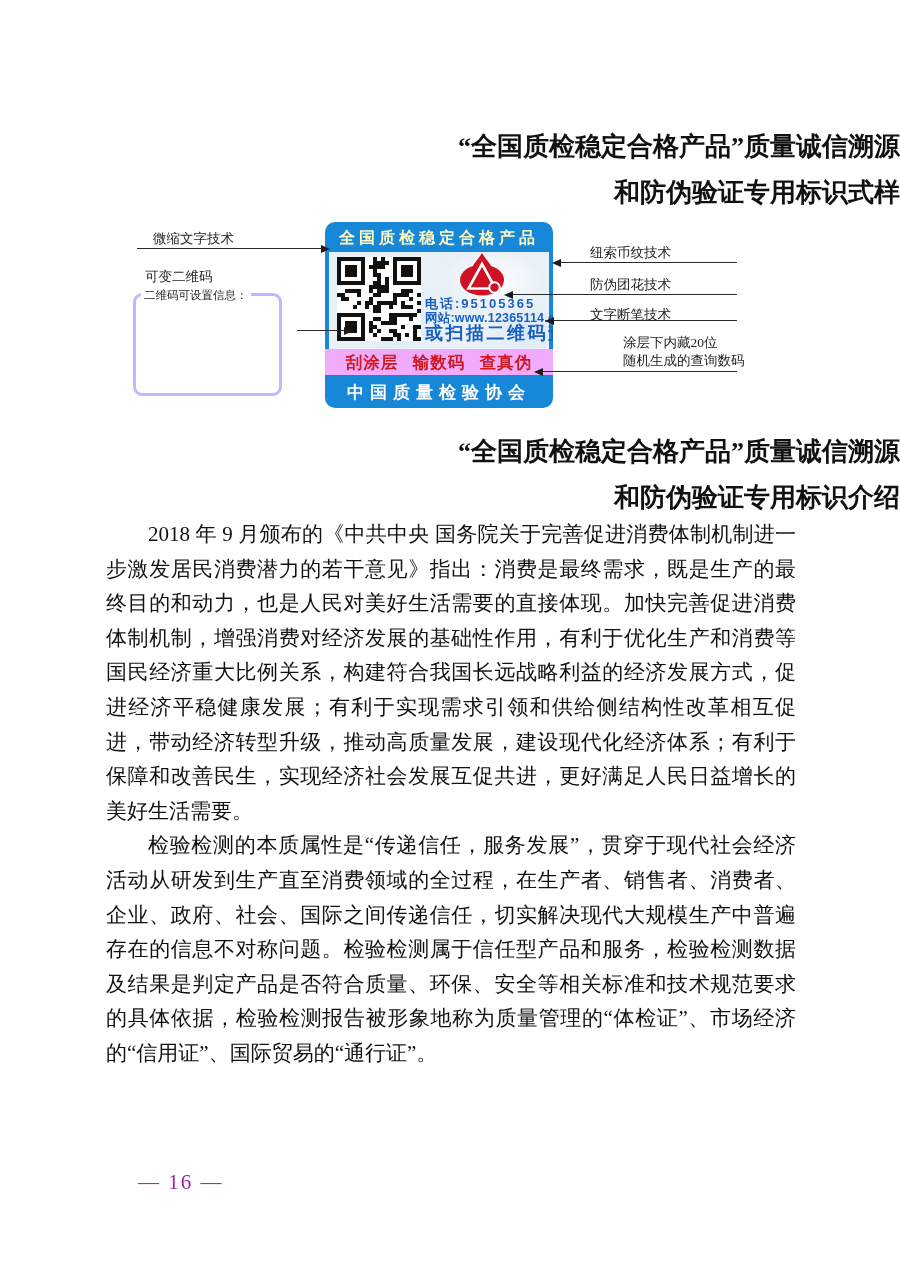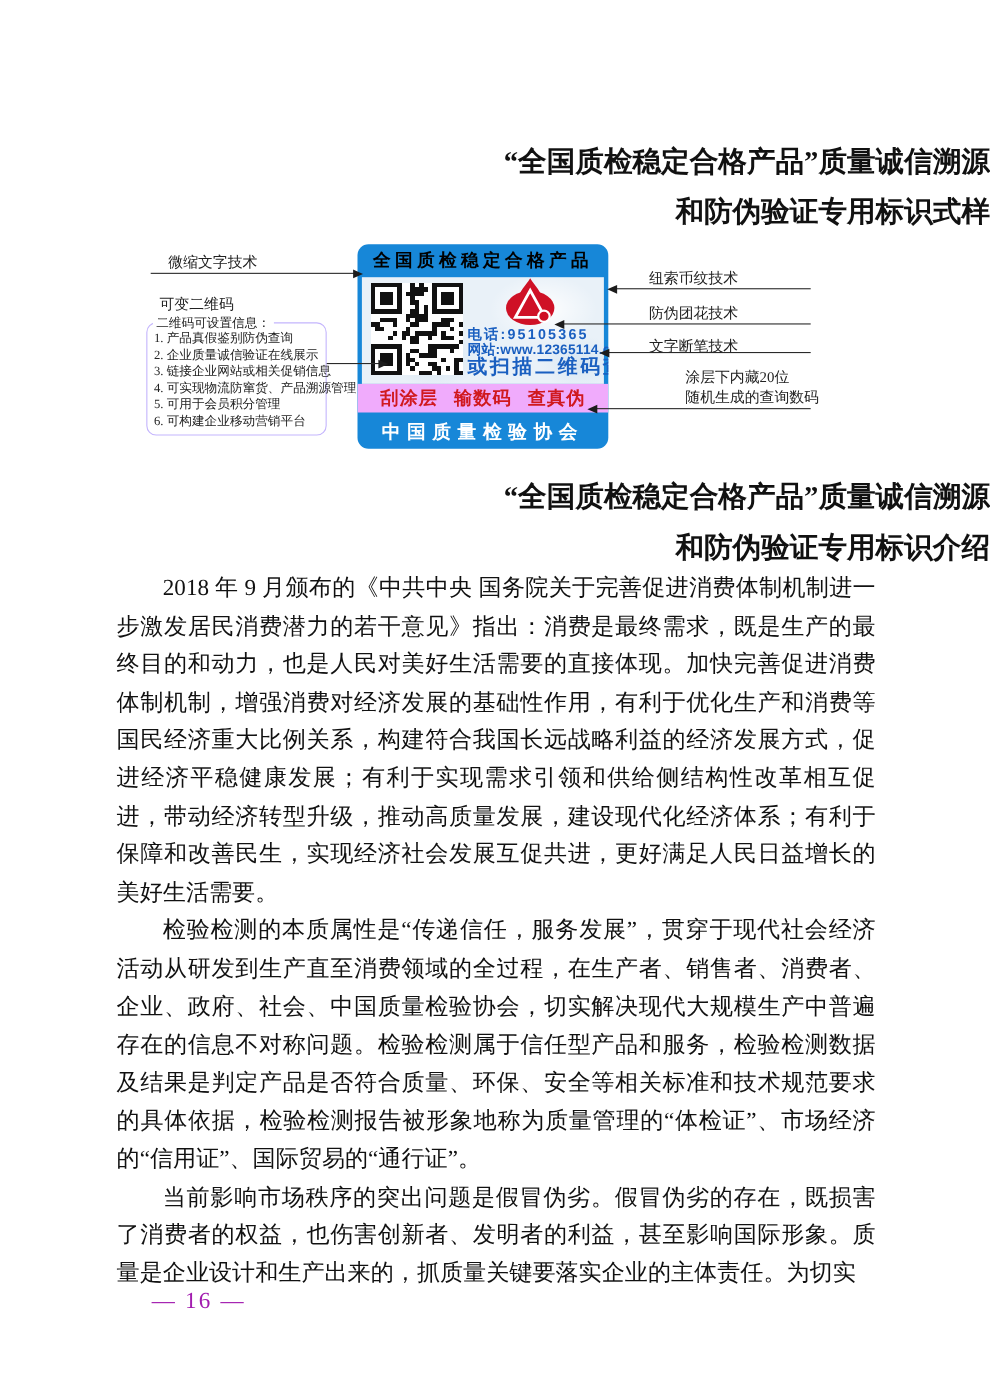--- a/index.html
+++ b/index.html
@@ -14,33 +14,33 @@
   .t1 { top:124px; } .t2 { top:429px; }
   
   .figure { position:absolute; left:0; top:222px; width:900px; height:195px; }
   .ann-text { position:absolute; font-size:13.5px; color:#222; white-space:nowrap;
     font-family:"Liberation Serif","DejaVu Serif",serif; }
   .ann-line { position:absolute; height:1px; background:#2a2a2a; z-index:6; }
   .arr-r { position:absolute; width:0; height:0; z-index:7;
     border-top:4px solid transparent; border-bottom:4px solid transparent; border-left:9px solid #1c1c1c; }
   .arr-l { position:absolute; width:0; height:0; z-index:7;
     border-top:4px solid transparent; border-bottom:4px solid transparent; border-right:9px solid #1c1c1c; }
-  .qr-box { position:absolute; left:133px; top:71px; width:164px; height:103px;
-    border:1px solid #c4b5fd; border-radius:9px; background:#fff; z-index:2; }
+  .qr-box { position:absolute; left:133px; top:71px; width:149px; height:103px;
+    border:3px solid #c4b5fd; border-radius:9px; background:#fff; z-index:2; }
   .qr-box-title { position:absolute; top:-8px; left:5px; background:#fff; padding:0 3px;
     font-size:11.5px; color:#222; white-space:nowrap; }
   .qr-box-items { position:absolute; left:6px; top:7px; right:2px; list-style:none; }
   .qr-box-items li { font-size:11.5px; line-height:14.9px; color:#222; white-space:nowrap; }
   .rt-label { width:148px; }
   
   .sticker { position:absolute; left:325px; top:0; width:228px; height:186px;
     background:#1787d8; border-radius:10px; overflow:hidden; z-index:3;
     font-family:"Liberation Sans","DejaVu Sans",sans-serif; }
   .lbl-top { position:absolute; left:0; top:0; width:100%; height:30px; line-height:31px;
-    text-align:center; color:#000000; font-weight:bold; font-size:16px; letter-spacing:4px; white-space:nowrap; }
+    text-align:center; color:#fef9c3; font-weight:bold; font-size:16px; letter-spacing:4px; white-space:nowrap; }
   .lbl-mid { position:absolute; left:4px; top:30px; width:220px; height:97px; background:#e9f1f8;
     background-image:
       radial-gradient(ellipse 70px 45px at 75% 30%, rgba(255,255,255,0.95), rgba(233,241,248,0) 70%),
       radial-gradient(ellipse 60px 40px at 30% 75%, rgba(208,226,240,0.9), rgba(233,241,248,0) 70%),
       radial-gradient(ellipse 50px 35px at 90% 80%, rgba(213,229,242,0.9), rgba(233,241,248,0) 70%); }
   .qr { position:absolute; left:8px; top:5px; width:84px; height:84px; }
   .logo { position:absolute; left:128px; top:0px; width:52px; height:46px; }
   .lbl-info { position:absolute; left:96px; top:44px; width:124px; color:#1a5fc0; font-weight:bold; }
   .lbl-info .ln { white-space:nowrap; }
   .ln-phone { font-size:13px; letter-spacing:2px; line-height:15px; }
@@ -71,28 +71,20 @@
   <div class="figure">
 
     <div class="ann-text" style="left:137px; top:8px;margin-left:16px;">微缩文字技术</div>
     <div class="ann-line" style="left:137px; top:26px; width:188px;"></div>
     <div class="arr-r" style="left:321px; top:22.5px;"></div>
 
     <div class="ann-text" style="left:145px; top:46px;">可变二维码</div>
 
     <div class="qr-box">
       <span class="qr-box-title">二维码可设置信息：</span>
-      <ul class="qr-box-items">
-        <li>1. 产品真假鉴别防伪查询</li>
-        <li>2. 企业质量诚信验证在线展示</li>
-        <li>3. 链接企业网站或相关促销信息</li>
-        <li>4. 可实现物流防窜货、产品溯源管理</li>
-        <li>5. 可用于会员积分管理</li>
-        <li>6. 可构建企业移动营销平台</li>
-      </ul>
     </div>
     <div class="ann-line" style="left:297px; top:108px; width:48px;"></div>
     <div class="arr-r" style="left:344px; top:104.5px;"></div>
 
     <div class="sticker">
       <div class="lbl-top">全国质检稳定合格产品</div>
       <div class="lbl-mid">
         <svg class="qr" viewBox="0 0 21 21" shape-rendering="crispEdges">
             <rect x="0" y="0" width="21" height="21" fill="#ffffff"></rect>
             <rect x="9" y="0" width="1" height="1" fill="#111111"></rect>
@@ -337,19 +329,18 @@
     <div class="arr-l" style="left:534px; top:145.5px;"></div>
   </div>
 
   <div class="doc-title t2">
     <div>“全国质检稳定合格产品”质量诚信溯源</div>
     <div>和防伪验证专用标识介绍</div>
   </div>
 
   <div class="body-text">
     <p>2018 年 9 月颁布的《中共中央 国务院关于完善促进消费体制机制进一步激发居民消费潜力的若干意见》指出：消费是最终需求，既是生产的最终目的和动力，也是人民对美好生活需要的直接体现。加快完善促进消费体制机制，增强消费对经济发展的基础性作用，有利于优化生产和消费等国民经济重大比例关系，构建符合我国长远战略利益的经济发展方式，促进经济平稳健康发展；有利于实现需求引领和供给侧结构性改革相互促进，带动经济转型升级，推动高质量发展，建设现代化经济体系；有利于保障和改善民生，实现经济社会发展互促共进，更好满足人民日益增长的美好生活需要。</p>
-    <p>检验检测的本质属性是“传递信任，服务发展”，贯穿于现代社会经济活动从研发到生产直至消费领域的全过程，在生产者、销售者、消费者、企业、政府、社会、中国质量检验协会，切实解决现代大规模生产中普遍存在的信息不对称问题。检验检测属于信任型产品和服务，检验检测数据及结果是判定产品是否符合质量、环保、安全等相关标准和技术规范要求的具体依据，检验检测报告被形象地称为质量管理的“体检证”、市场经济的“信用证”、国际贸易的“通行证”。</p>
-    <p>当前影响市场秩序的突出问题是假冒伪劣。假冒伪劣的存在，既损害了消费者的权益，也伤害创新者、发明者的利益，甚至影响国际形象。质量是企业设计和生产出来的，抓质量关键要落实企业的主体责任。为切实</p>
+    <p>检验检测的本质属性是“传递信任，服务发展”，贯穿于现代社会经济活动从研发到生产直至消费领域的全过程，在生产者、销售者、消费者、企业、政府、社会、国际之间传递信任，切实解决现代大规模生产中普遍存在的信息不对称问题。检验检测属于信任型产品和服务，检验检测数据及结果是判定产品是否符合质量、环保、安全等相关标准和技术规范要求的具体依据，检验检测报告被形象地称为质量管理的“体检证”、市场经济的“信用证”、国际贸易的“通行证”。</p>
   </div>
 
   <div class="footer">— 16 —</div>
 
 </div>
 
 </body></html>

